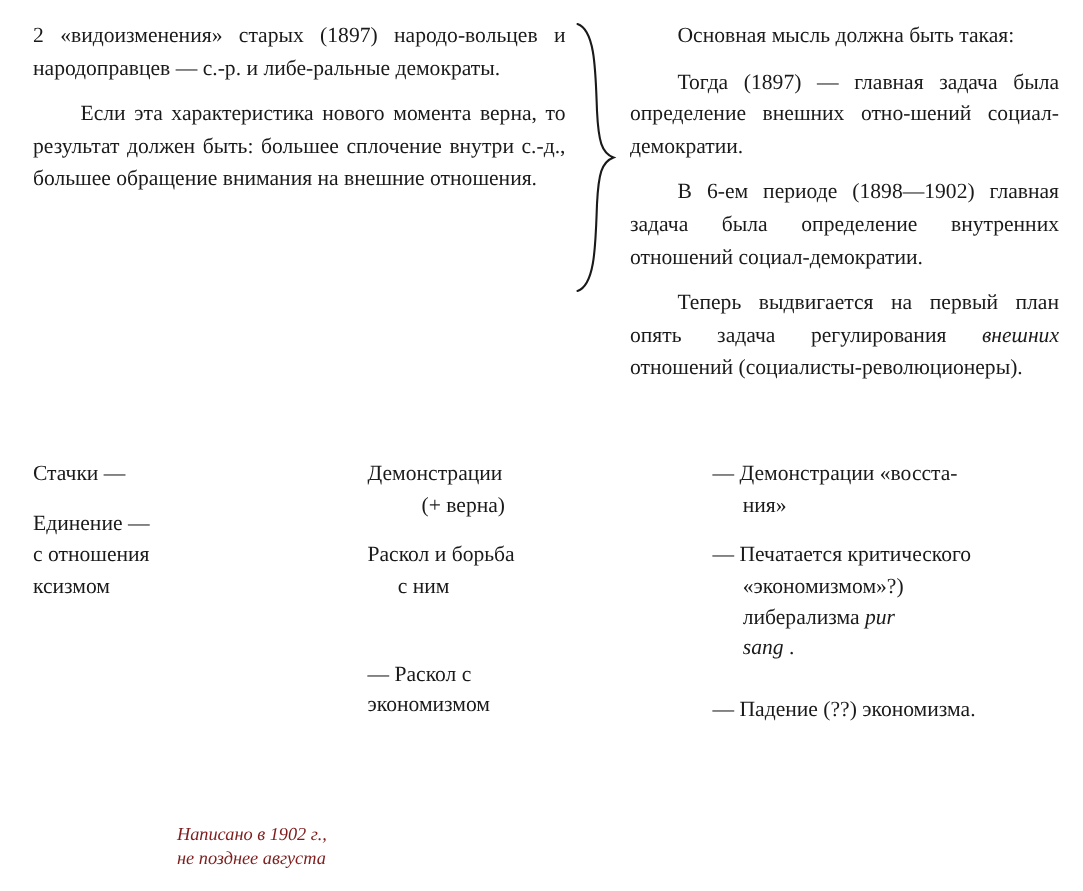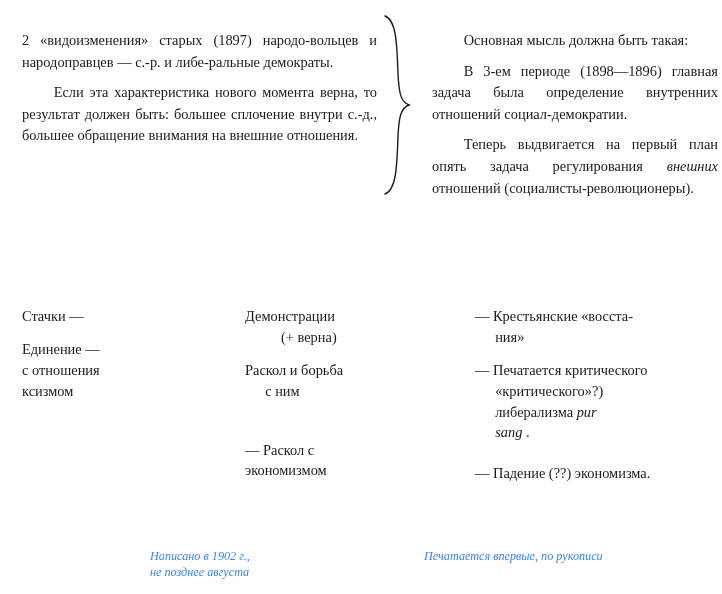--- a/index.html
+++ b/index.html
@@ -26,29 +26,29 @@
     position: absolute;
     left: 22px;
     top: 14px;
     width: 355px;
     font-size: 14.4px;
     line-height: 1.5;
     text-align: justify;
   }
   .top-right {
     position: absolute;
-    left: 432px;
+    left: 420px;
     top: 14px;
     width: 286px;
     font-size: 14.4px;
     line-height: 1.5;
     text-align: justify;
   }
   .para {
-    margin: 16px 0 0 0;
+    margin: 0 0 0 0;
     text-indent: 2.2em;
     text-align: justify;
     text-justify: inter-word;
   }
   .para.noindent {
     text-indent: 0;
   }
   .para + .para {
     margin-top: 9px;
   }
@@ -96,22 +96,21 @@
     left: 0;
     top: 548px;
     width: 722px;
     height: 46px;
   }
   .fn {
     position: absolute;
     font-style: italic;
     font-size: 12.2px;
     line-height: 1.35;
-    color: #3b82f6;
-    margin-left: 32px;
+    color: #7f1d1d;
   }
   .fn-left  { left: 118px; width: 190px; }
   .fn-right { left: 392px; width: 260px; }
 </style>
 </head>
 <body>
 
 <div class="page">
 
   <div class="top-left">
@@ -120,21 +119,22 @@
   </div>
 
   <div class="brace">
     <svg width="30" height="182" viewBox="0 0 30 182" xmlns="http://www.w3.org/2000/svg" aria-hidden="true">
       <path d="M4 2 C 16 6, 16 34, 17 60 C 18 80, 20 88, 28 91 C 20 94, 18 102, 17 122 C 16 148, 16 176, 4 180" fill="none" stroke="#1a1a1a" stroke-width="1.4" stroke-linecap="round"></path>
     </svg>
   </div>
 
   <div class="top-right">
     <p class="para">Основная мысль должна быть такая:</p>
-    <p class="para">В 3-ем периоде (1898—1896) главная задача была определение внутренних отношений социал-демократии.</p>
+    <p class="para">Тогда (1897) — главная задача была определение внешних отно-шений социал-демократии.</p>
+    <p class="para">В 6-ем периоде (1898—1902) главная задача была определение внутренних отношений социал-демократии.</p>
     <p class="para">
       <span>Теперь выдвигается на первый план опять задача регулирования </span><span class="it">внешних</span><span> отношений (социалисты-революционеры).</span>
     </p>
   </div>
 
   <div class="cols">
 
     <div class="col col-a">
       <div class="entry">
         <span class="ln">Стачки —</span>
@@ -160,37 +160,36 @@
       </div>
       <div class="gap-lg"></div>
       <div class="entry">
         <span class="ln">— Раскол с</span>
         <span class="ln">экономизмом</span>
       </div>
     </div>
 
     <div class="col col-c">
       <div class="entry">
-        <span class="ln">— Крестьянские «восста-</span>
+        <span class="ln">— Демонстрации «восста-</span>
         <span class="ln indent1">ния»</span>
       </div>
       <div class="gap-sm"></div>
       <div class="entry">
         <span class="ln">— Печатается критического</span>
-        <span class="ln indent1">«критического»?)</span>
+        <span class="ln indent1">«экономизмом»?)</span>
         <span class="ln indent1">либерализма <span class="it">pur</span></span>
         <span class="ln indent1 it">sang <span style="font-style:normal">.</span></span>
       </div>
       <div class="gap-md"></div>
       <div class="entry">
         <span class="ln">— Падение (??) экономизма.</span>
       </div>
     </div>
 
   </div>
 
   <div class="footnotes">
     <div class="fn fn-left" style="white-space: pre-line;">Написано в 1902 г.,
 не позднее августа</div>
-    <div class="fn fn-right">Печатается впервые, по рукописи</div>
   </div>
 
 </div>
 
 </body></html>

